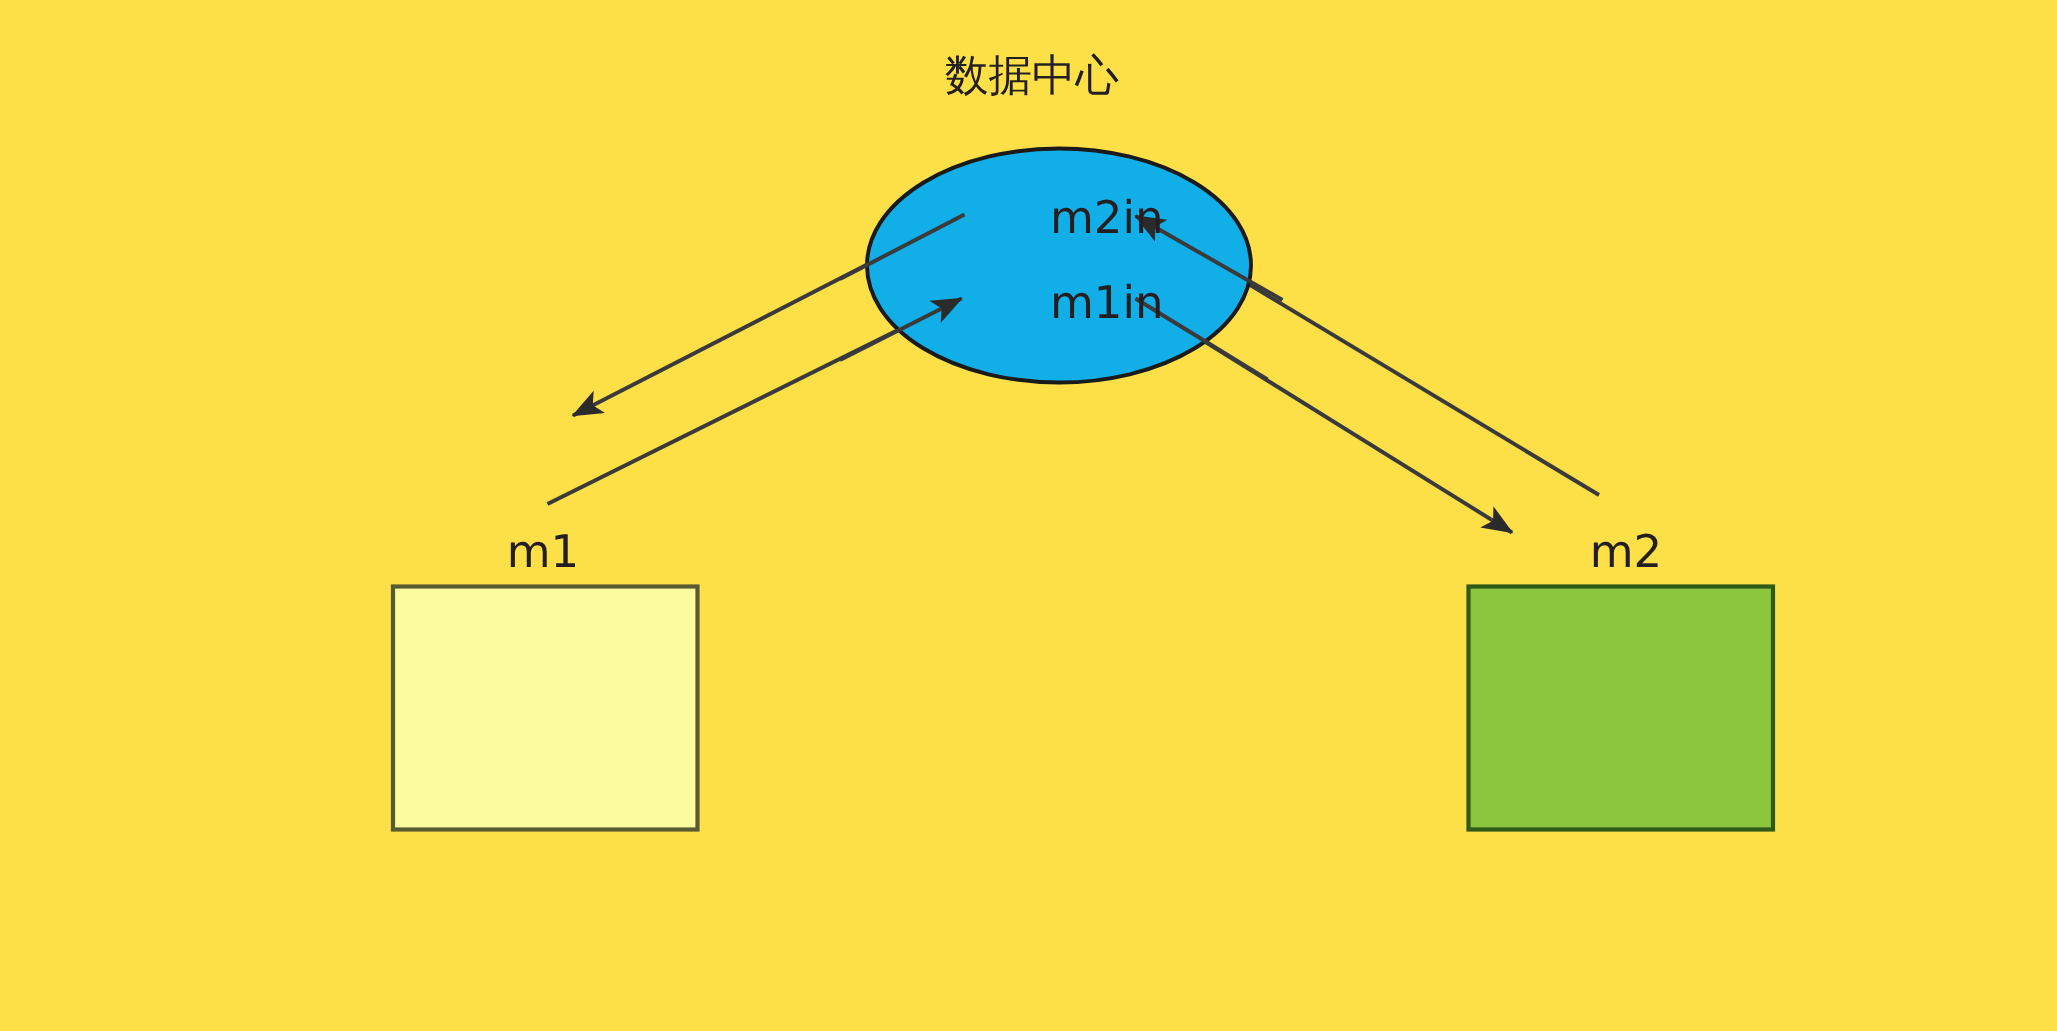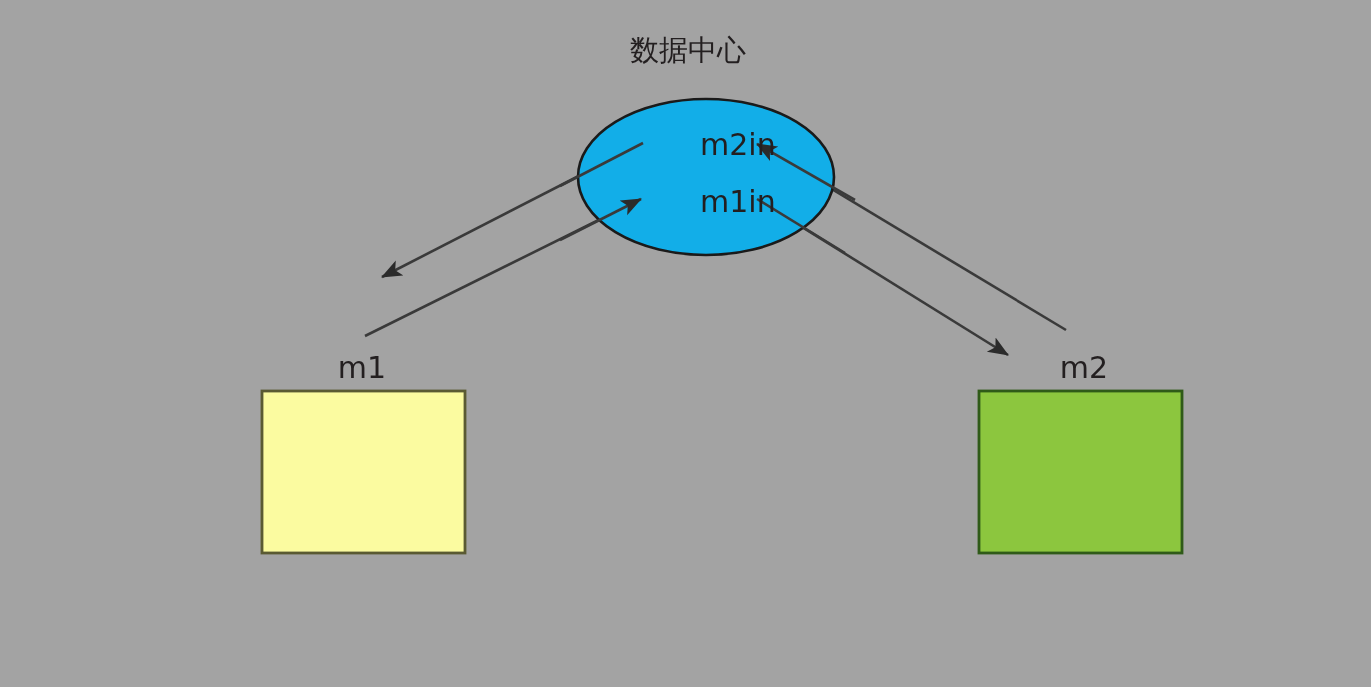--- a/index.html
+++ b/index.html
@@ -8,21 +8,21 @@
     padding: 0;
     background: #ffffff;
   }
   body {
     font-family: "DejaVu Sans", "Liberation Sans", sans-serif;
   }
   #canvas {
     position: relative;
     width: 1371px;
     height: 687px;
-    background: #a3a3a3;
+    background: #fde047;
     overflow: hidden;
   }
   #diagram-svg {
     position: absolute;
     left: 0;
     top: 0;
     width: 1371px;
     height: 687px;
   }
   .node-label-text {

